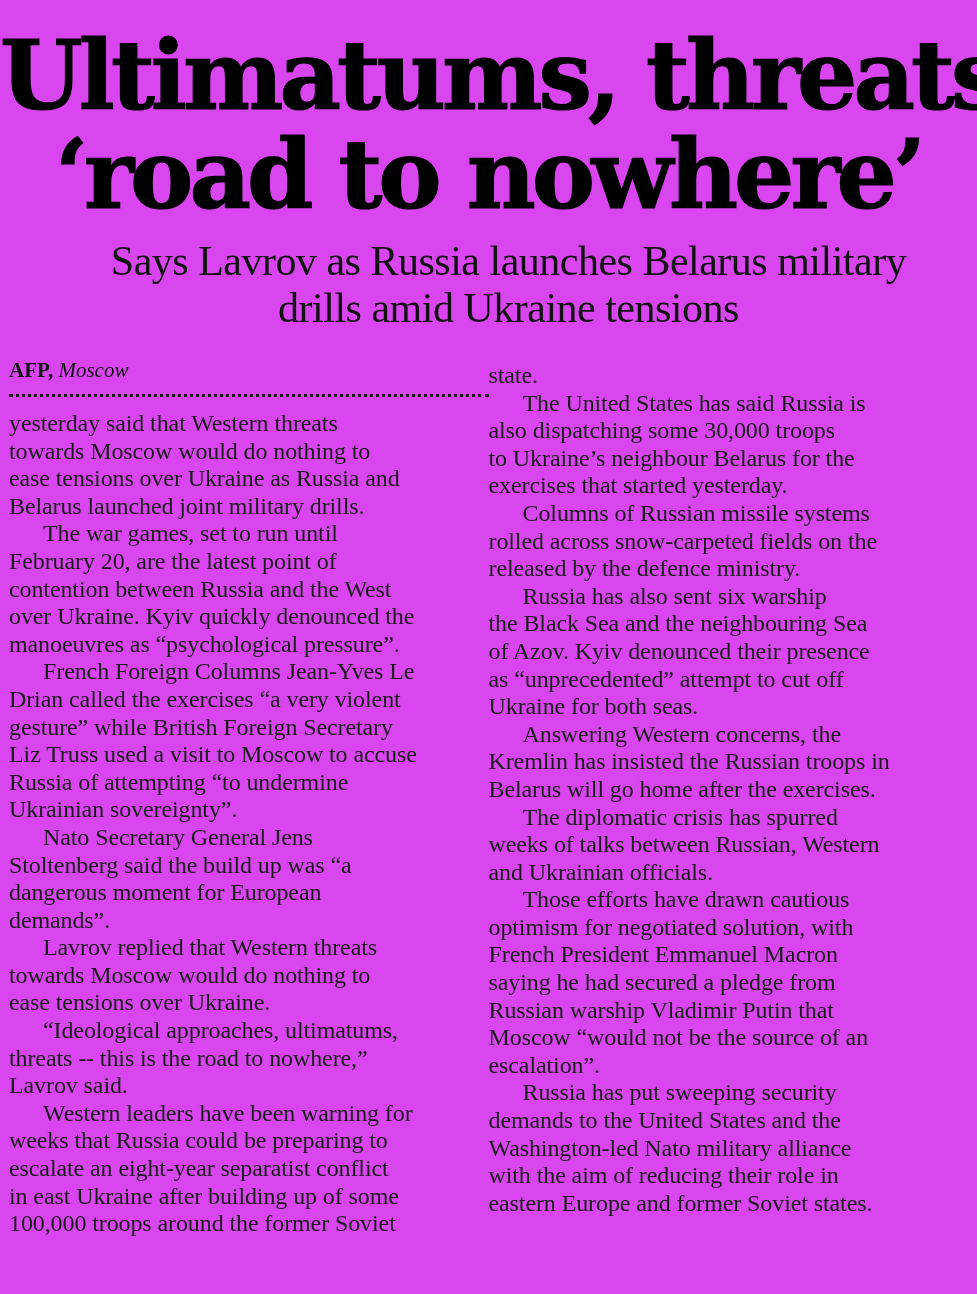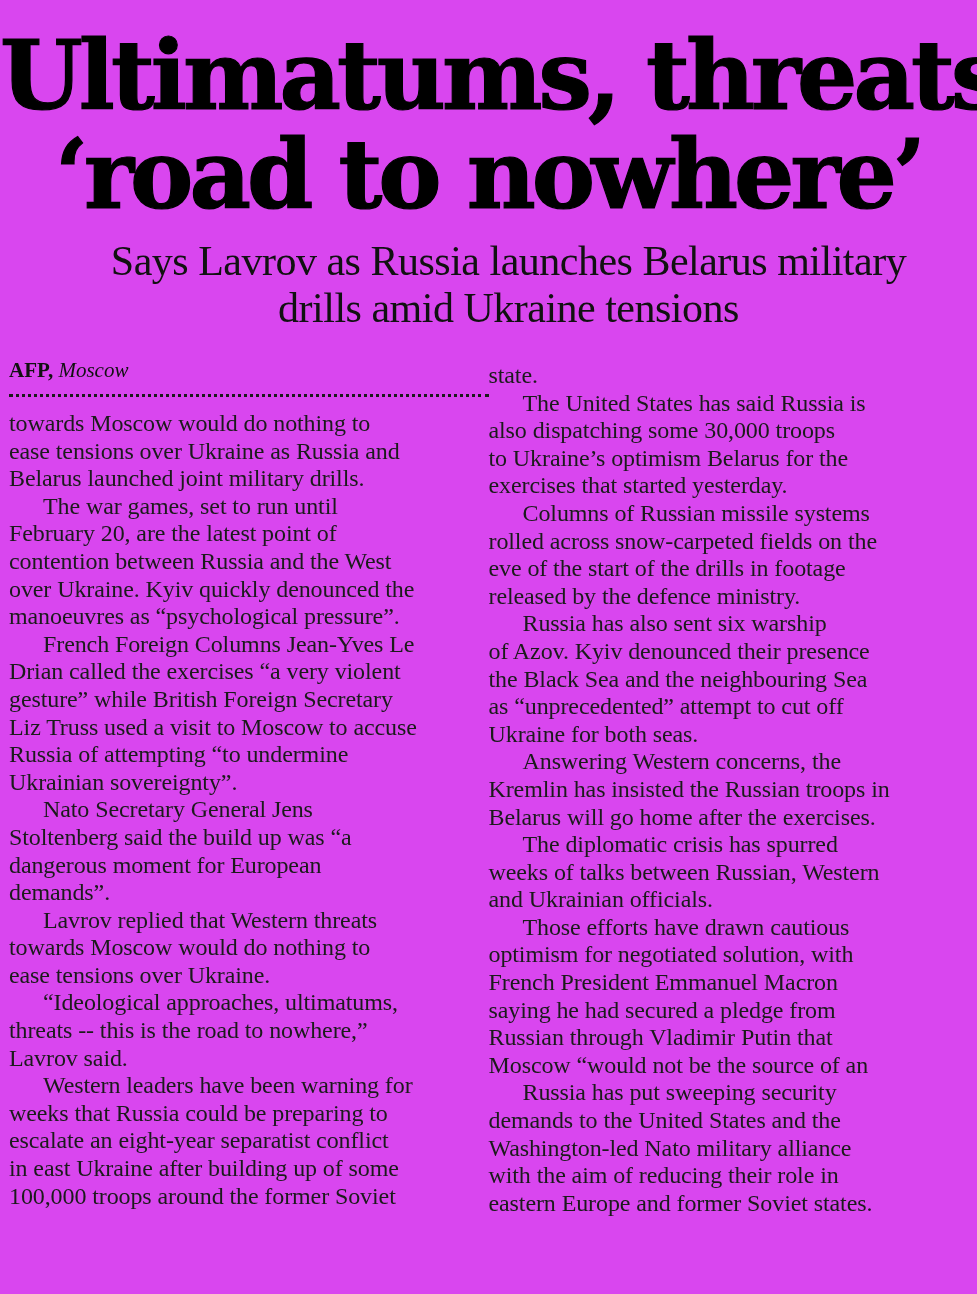--- a/index.html
+++ b/index.html
@@ -82,20 +82,21 @@
 
   <div class="columns">
 
     <div class="col col-left">
       <div class="byline">
         <span class="agency">AFP,</span>
         <span class="loc">Moscow</span>
       </div>
       <div class="rule"></div>
       <div class="lines">
+          <div class="bodyline">yesterday said that Western threats</div>
           <div class="bodyline">towards Moscow would do nothing to</div>
           <div class="bodyline">ease tensions over Ukraine as Russia and</div>
           <div class="bodyline">Belarus launched joint military drills.</div>
           <div class="bodyline indent">The war games, set to run until</div>
           <div class="bodyline">February 20, are the latest point of</div>
           <div class="bodyline">contention between Russia and the West</div>
           <div class="bodyline">over Ukraine. Kyiv quickly denounced the</div>
           <div class="bodyline">manoeuvres as “psychological pressure”.</div>
           <div class="bodyline indent">French Foreign Columns Jean-Yves Le</div>
           <div class="bodyline">Drian called the exercises “a very violent</div>
@@ -119,43 +120,43 @@
           <div class="bodyline">in east Ukraine after building up of some</div>
           <div class="bodyline">100,000 troops around the former Soviet</div>
         </div>
     </div>
 
     <div class="col col-right">
       <div class="lines">
           <div class="bodyline">state.</div>
           <div class="bodyline indent">The United States has said Russia is</div>
           <div class="bodyline">also dispatching some 30,000 troops</div>
-          <div class="bodyline">to Ukraine’s optimism Belarus for the</div>
+          <div class="bodyline">to Ukraine’s neighbour Belarus for the</div>
           <div class="bodyline">exercises that started yesterday.</div>
           <div class="bodyline indent">Columns of Russian missile systems</div>
           <div class="bodyline">rolled across snow-carpeted fields on the</div>
-          <div class="bodyline">eve of the start of the drills in footage</div>
           <div class="bodyline">released by the defence ministry.</div>
           <div class="bodyline indent">Russia has also sent six warship</div>
+          <div class="bodyline">the Black Sea and the neighbouring Sea</div>
           <div class="bodyline">of Azov. Kyiv denounced their presence</div>
-          <div class="bodyline">the Black Sea and the neighbouring Sea</div>
           <div class="bodyline">as “unprecedented” attempt to cut off</div>
           <div class="bodyline">Ukraine for both seas.</div>
           <div class="bodyline indent">Answering Western concerns, the</div>
           <div class="bodyline">Kremlin has insisted the Russian troops in</div>
           <div class="bodyline">Belarus will go home after the exercises.</div>
           <div class="bodyline indent">The diplomatic crisis has spurred</div>
           <div class="bodyline">weeks of talks between Russian, Western</div>
           <div class="bodyline">and Ukrainian officials.</div>
           <div class="bodyline indent">Those efforts have drawn cautious</div>
           <div class="bodyline">optimism for negotiated solution, with</div>
           <div class="bodyline">French President Emmanuel Macron</div>
           <div class="bodyline">saying he had secured a pledge from</div>
-          <div class="bodyline">Russian through Vladimir Putin that</div>
+          <div class="bodyline">Russian warship Vladimir Putin that</div>
           <div class="bodyline">Moscow “would not be the source of an</div>
+          <div class="bodyline">escalation”.</div>
           <div class="bodyline indent">Russia has put sweeping security</div>
           <div class="bodyline">demands to the United States and the</div>
           <div class="bodyline">Washington-led Nato military alliance</div>
           <div class="bodyline">with the aim of reducing their role in</div>
           <div class="bodyline">eastern Europe and former Soviet states.</div>
         </div>
     </div>
 
   </div>
 

